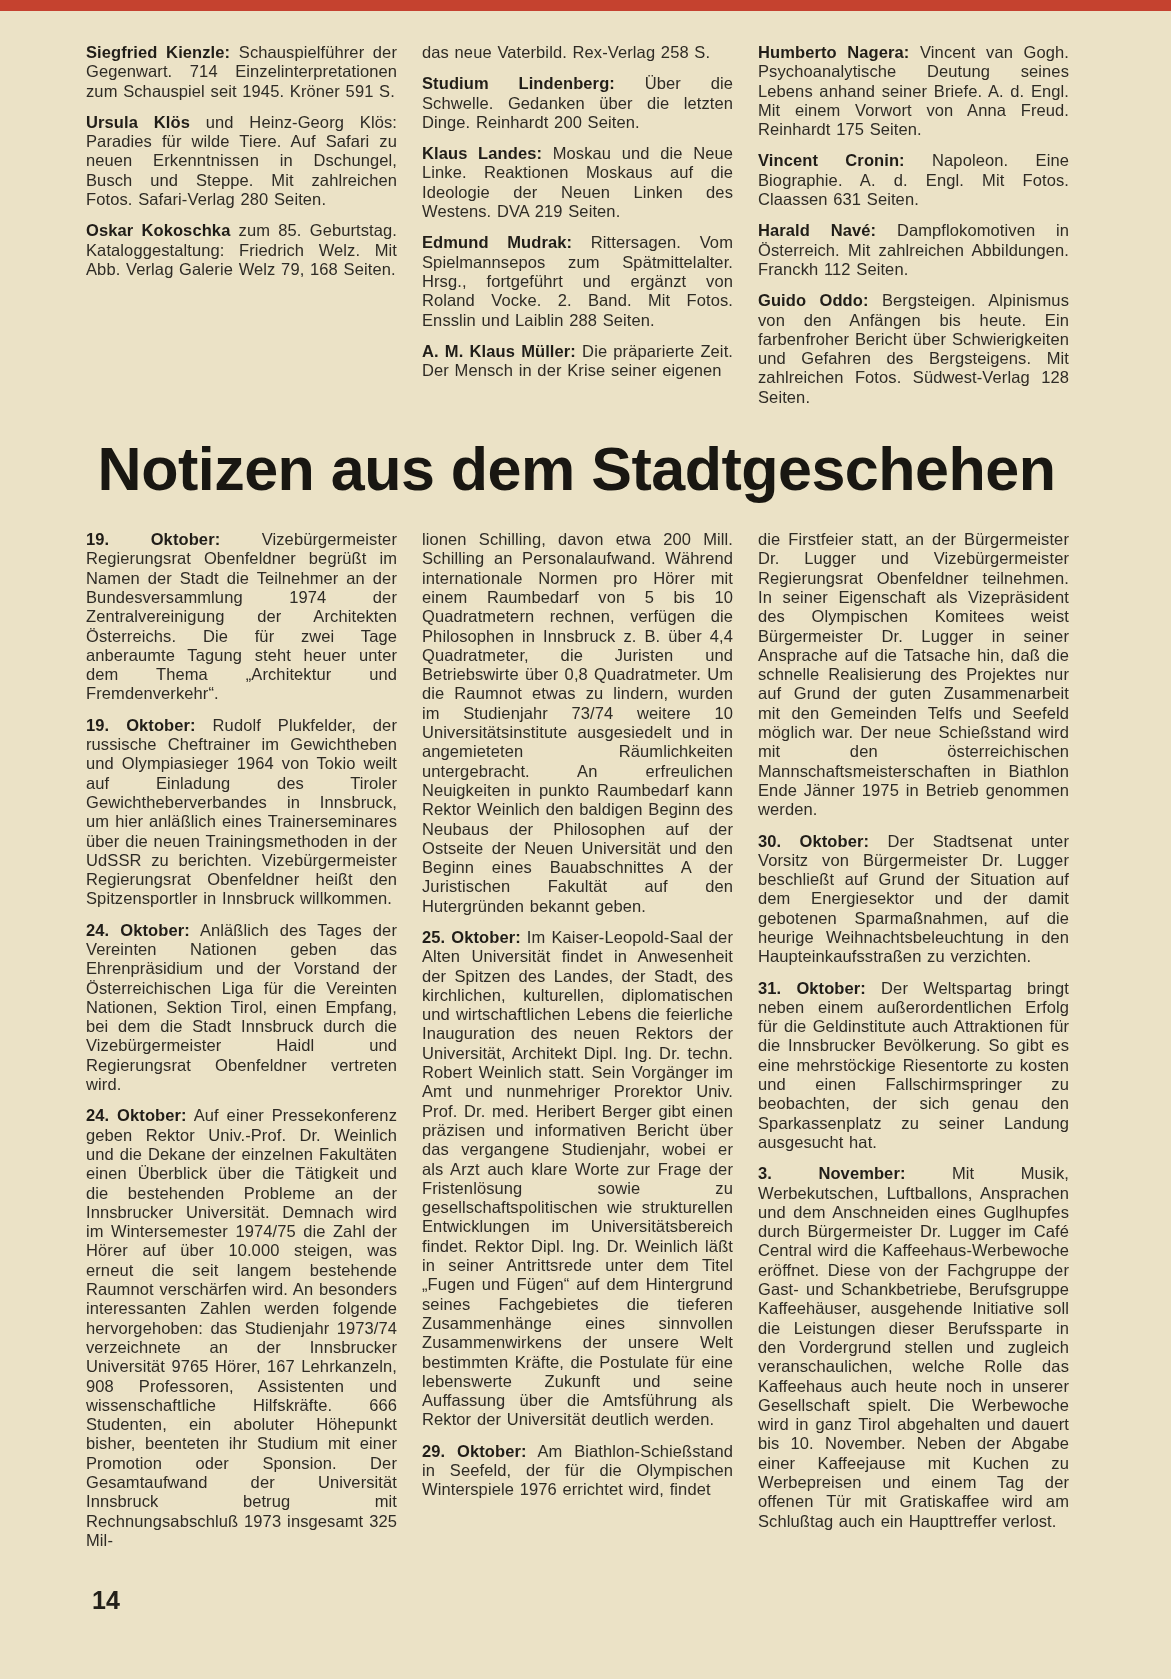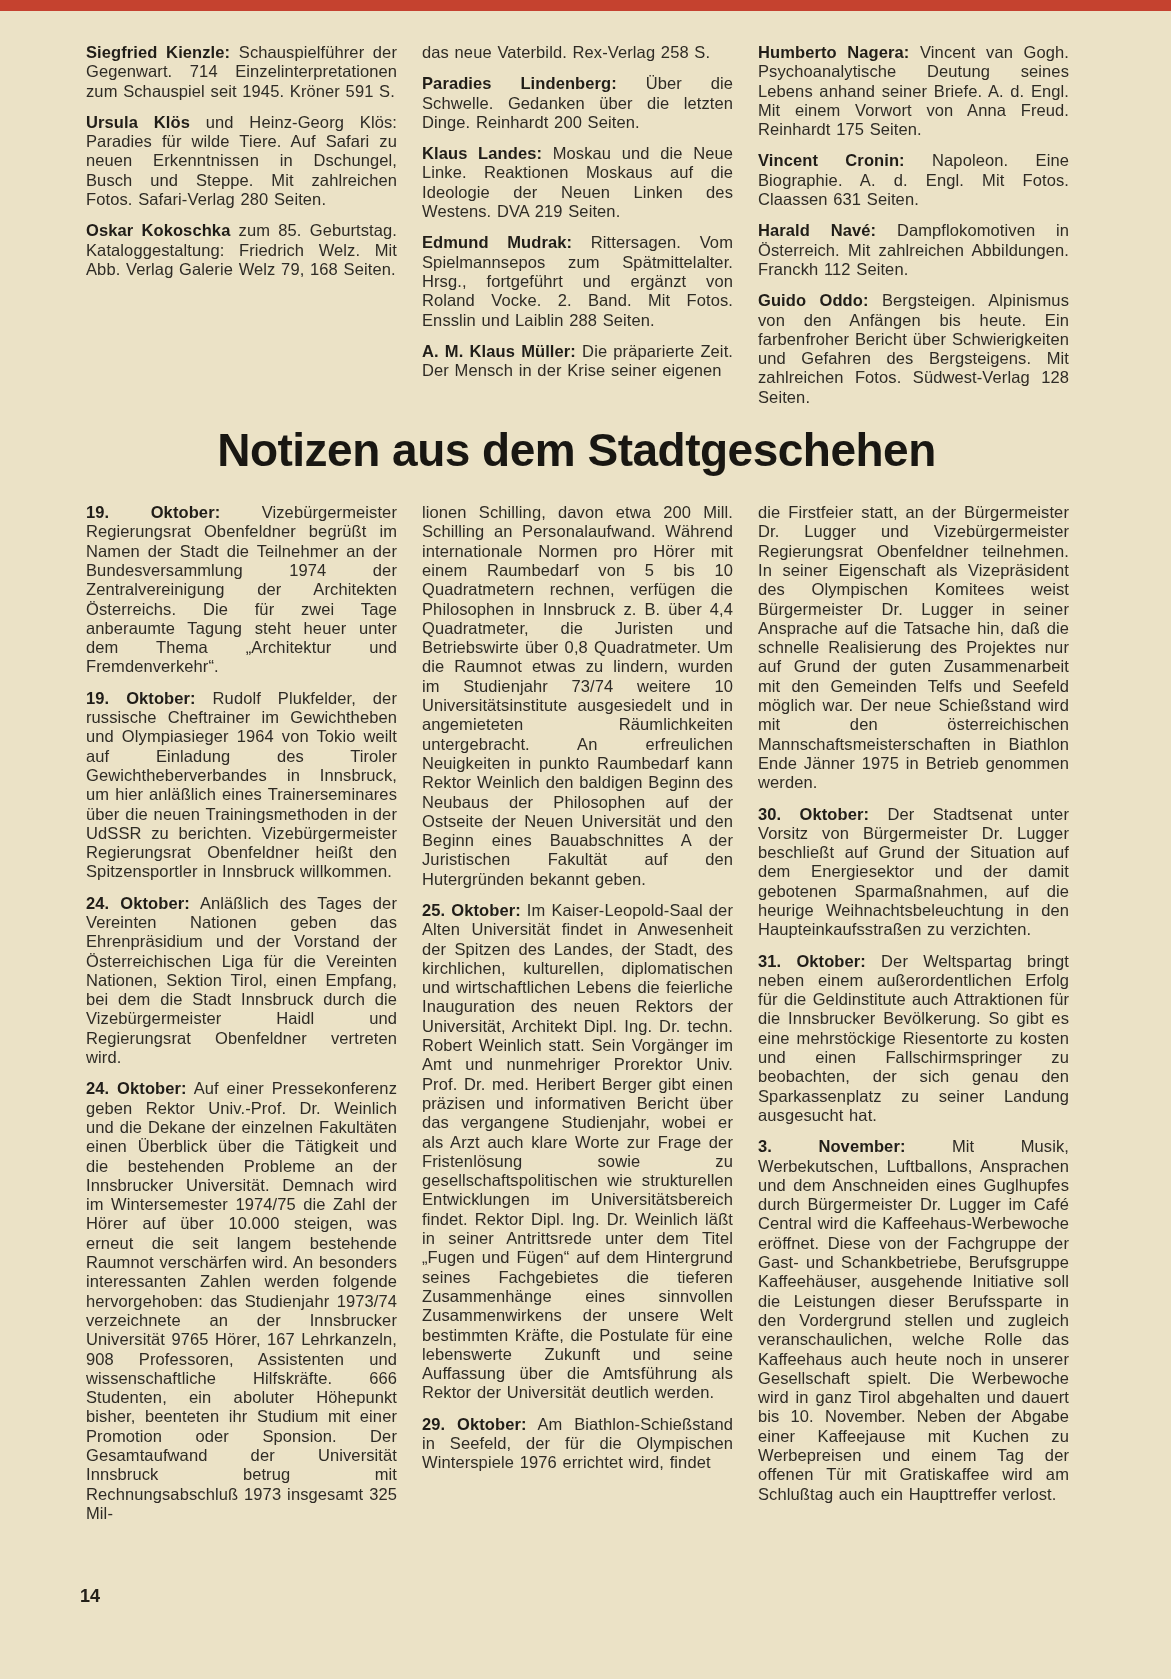--- a/index.html
+++ b/index.html
@@ -43,53 +43,53 @@
     line-height: 1.17;
     text-align: justify;
     letter-spacing: 0.1px;
     word-spacing: 1px;
   }
   .para .lead {
     font-weight: bold;
     color: #201d18;
   }
   .headline {
-    margin: 4px 0 26px 0;
+    margin: 15px 0 26px 0;
     text-align: center;
-    font-size: 46px;
+    font-size: 61px;
     font-weight: bold;
     letter-spacing: -0.5px;
     color: #191712;
     white-space: nowrap;
   }
   .page-number {
     position: absolute;
-    left: 80px;
+    left: 92px;
     top: 1586px;
-    font-size: 18px;
+    font-size: 25px;
     font-weight: bold;
     color: #232019;
   }
 </style>
 </head>
 <body>
 
 <div class="top-bar"></div>
 
 <main class="page">
 
   <section class="cols">
     <div class="col">
       <p class="para"><b class="lead">Siegfried Kienzle:</b><span> Schauspielführer der Gegenwart. 714 Einzelinterpretationen zum Schauspiel seit 1945. Kröner 591 S.</span></p>
       <p class="para"><b class="lead">Ursula Klös</b><span> und Heinz-Georg Klös: Paradies für wilde Tiere. Auf Safari zu neuen Erkenntnissen in Dschungel, Busch und Steppe. Mit zahlreichen Fotos. Safari-Verlag 280 Seiten.</span></p>
       <p class="para"><b class="lead">Oskar Kokoschka</b><span> zum 85. Geburtstag. Kataloggestaltung: Friedrich Welz. Mit Abb. Verlag Galerie Welz 79, 168 Seiten.</span></p>
     </div>
     <div class="col">
       <p class="para"><b class="lead"></b><span>das neue Vaterbild. Rex-Verlag 258 S.</span></p>
-      <p class="para"><b class="lead">Paradies Lindenberg:</b><span> Über die Schwelle. Gedanken über die letzten Dinge. Reinhardt 200 Seiten.</span></p>
+      <p class="para"><b class="lead">Studium Lindenberg:</b><span> Über die Schwelle. Gedanken über die letzten Dinge. Reinhardt 200 Seiten.</span></p>
       <p class="para"><b class="lead">Klaus Landes:</b><span> Moskau und die Neue Linke. Reaktionen Moskaus auf die Ideologie der Neuen Linken des Westens. DVA 219 Seiten.</span></p>
       <p class="para"><b class="lead">Edmund Mudrak:</b><span> Rittersagen. Vom Spielmannsepos zum Spätmittelalter. Hrsg., fortgeführt und ergänzt von Roland Vocke. 2. Band. Mit Fotos. Ensslin und Laiblin 288 Seiten.</span></p>
       <p class="para"><b class="lead">A. M. Klaus Müller:</b><span> Die präparierte Zeit. Der Mensch in der Krise seiner eigenen</span></p>
     </div>
     <div class="col">
       <p class="para"><b class="lead">Humberto Nagera:</b><span> Vincent van Gogh. Psychoanalytische Deutung seines Lebens anhand seiner Briefe. A. d. Engl. Mit einem Vorwort von Anna Freud. Reinhardt 175 Seiten.</span></p>
       <p class="para"><b class="lead">Vincent Cronin:</b><span> Napoleon. Eine Biographie. A. d. Engl. Mit Fotos. Claassen 631 Seiten.</span></p>
       <p class="para"><b class="lead">Harald Navé:</b><span> Dampflokomotiven in Österreich. Mit zahlreichen Abbildungen. Franckh 112 Seiten.</span></p>
       <p class="para"><b class="lead">Guido Oddo:</b><span> Bergsteigen. Alpinismus von den Anfängen bis heute. Ein farbenfroher Bericht über Schwierigkeiten und Gefahren des Bergsteigens. Mit zahlreichen Fotos. Südwest-Verlag 128 Seiten.</span></p>
     </div>

